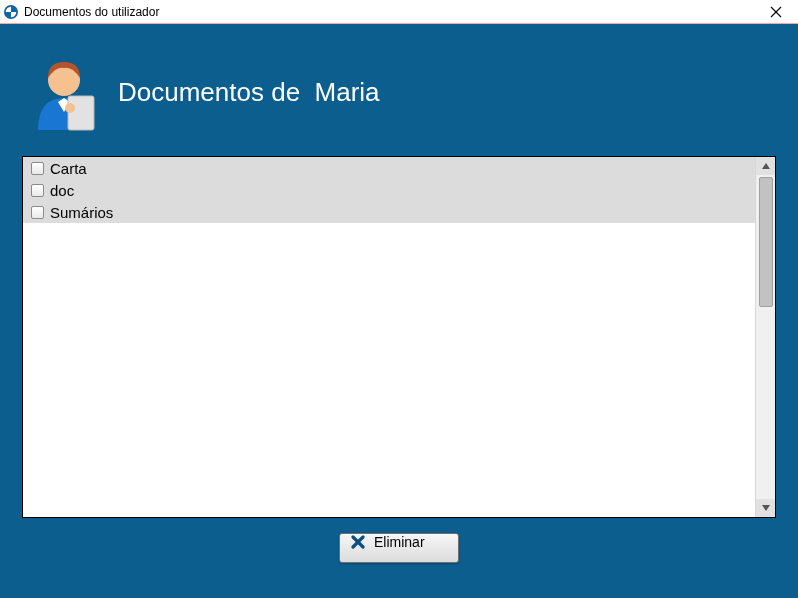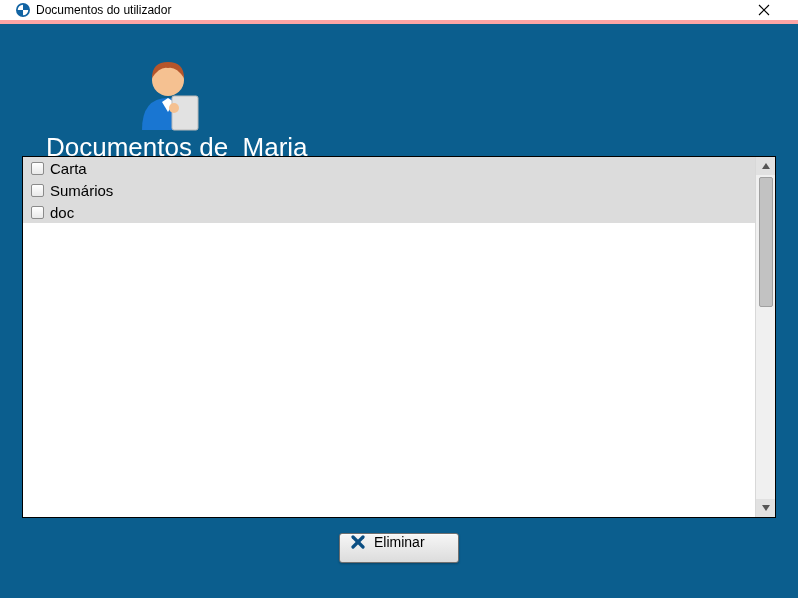--- a/index.html
+++ b/index.html
@@ -8,24 +8,24 @@
     width: 798px;
     height: 598px;
     font-family: "Segoe UI", Tahoma, Arial, sans-serif;
     background: #fff;
     overflow: hidden;
   }
   
   .titlebar {
     height: 24px;
     background: #ffffff;
-    border-bottom: 4px solid #fca5a5;
+    border-bottom: 1px solid #fca5a5;
     display: flex;
     align-items: center;
-    padding: 0 16px;
+    padding: 0 4px;
     font-size: 12px;
     color: #000;
   }
   .app-icon {
     width: 14px; height: 14px;
     margin-right: 6px;
     display: inline-flex;
     align-items: center; justify-content: center;
   }
   .titlebar-title { flex: 0 0 auto; }
@@ -43,21 +43,20 @@
     height: 574px;
     background: #0b5e8e;
   }
   
   .heading-row {
     display: flex;
     align-items: center;
     position: absolute;
     top: 28px;
     left: 28px;
-    flex-direction: column;
   }
   .user-icon {
     width: 72px; height: 80px;
     display: inline-block;
   }
   .heading-text {
     font-size: 26px;
     color: #fff;
     margin-left: 18px;
     font-weight: 400;
@@ -194,25 +193,25 @@
   </div>
 
   <div class="list-frame">
     <div class="list-inner" id="list-inner">
         <div class="list-row">
           <span class="cb"></span>
           <span>Carta</span>
         </div>
         <div class="list-row">
           <span class="cb"></span>
-          <span>Sumários</span>
+          <span>doc</span>
         </div>
         <div class="list-row">
           <span class="cb"></span>
-          <span>doc</span>
+          <span>Sumários</span>
         </div>
       </div>
     <div class="vscroll">
       <div class="arrow">
         <svg width="10" height="8" viewBox="0 0 10 8">
             <polygon points="5,1 9,7 1,7"></polygon>
           </svg>
       </div>
       <div class="track">
         <div class="thumb"></div>

